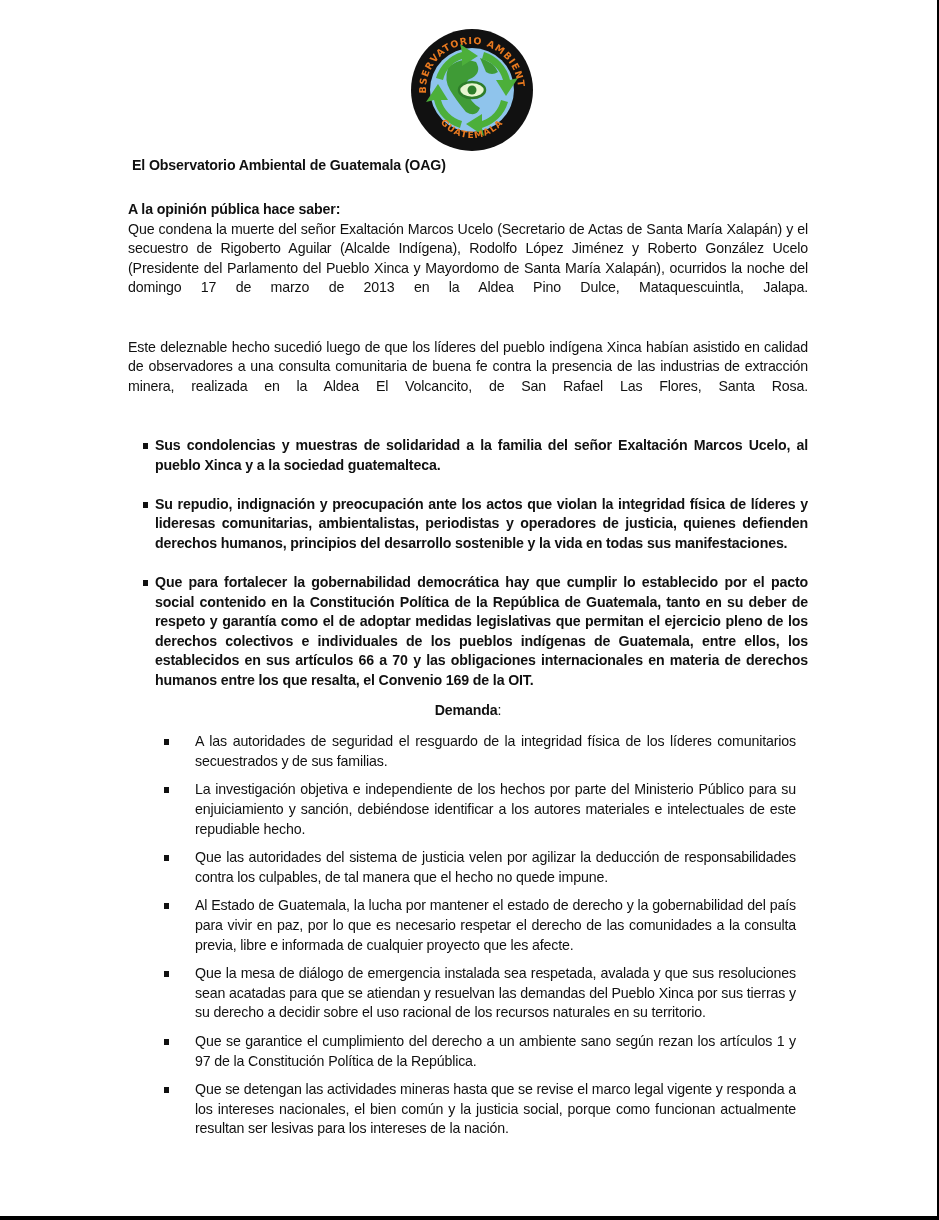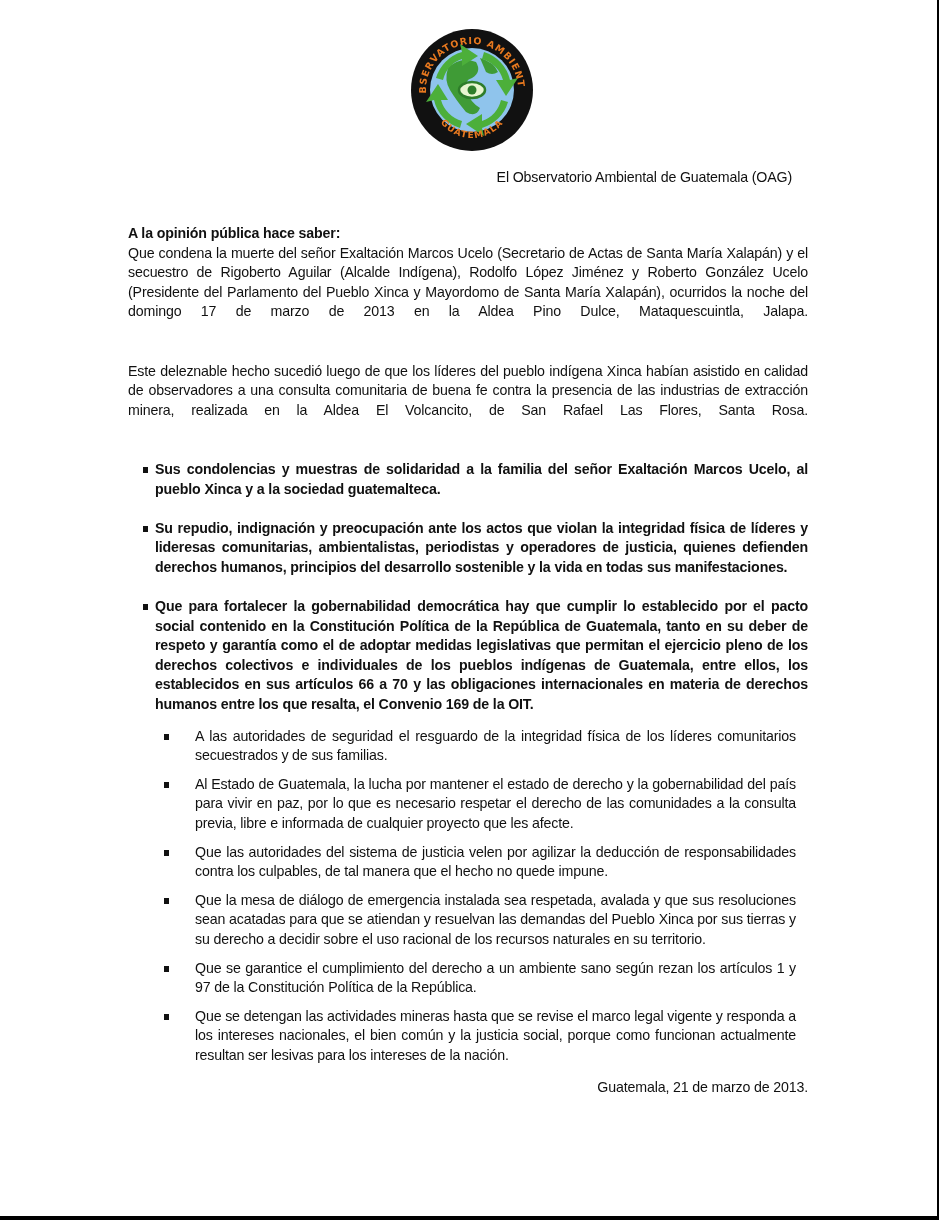--- a/index.html
+++ b/index.html
@@ -7,21 +7,21 @@
   .page {
     position: absolute; left: 0; top: 0; width: 937px; height: 1216px;
     background: #ffffff; border-right: 2px solid #000; border-bottom: 4px solid #000;
     font-family: "Liberation Sans", sans-serif; color: #111;
   }
   .logo { position: absolute; left: 410px; top: 28px; width: 124px; height: 124px; }
   .content {
     position: absolute; left: 128px; top: 152px; width: 680px;
     font-size: 14.2px; line-height: 19.6px; letter-spacing: -0.15px;
   }
-  .org-title { text-align: right; font-weight: normal; margin: 16px; height: 20px; }
+  .org-title { text-align: left; font-weight: bold; margin: 4px; height: 20px; }
   .heading { font-weight: bold; margin: 0; }
   .p { text-align: justify; margin: 0; }
   .p::after { content: ""; display: inline-block; width: 100%; height: 0; }
   .spacer-a { height: 20px; }
   .spacer-b { height: 20px; }
   ul.manifest { list-style: none; margin: 0; padding: 0; font-weight: bold; }
   ul.manifest li { position: relative; padding-left: 27px; text-align: justify; margin-bottom: 19.6px; }
   ul.manifest li .bullet { position: absolute; left: 15px; top: 7px; width: 5px; height: 6px; background: #111; }
   ul.demands { list-style: none; margin: 12px; padding: 0; }
   ul.demands li { position: relative; padding-left: 55px; text-align: justify; margin-bottom: 9px; }
@@ -75,43 +75,47 @@
       <li>
         <span class="bullet"></span>
         <span>Su repudio, indignación y preocupación ante los actos que violan la integridad física de líderes y lideresas comunitarias, ambientalistas, periodistas y operadores de justicia, quienes defienden derechos humanos, principios del desarrollo sostenible y la vida en todas sus manifestaciones.</span>
       </li>
       <li style="margin-bottom:10px">
         <span class="bullet"></span>
         <span>Que para fortalecer la gobernabilidad democrática hay que cumplir lo establecido por el pacto social contenido en la Constitución Política de la República de Guatemala, tanto en su deber de respeto y garantía como el de adoptar medidas legislativas que permitan el ejercicio pleno de los derechos colectivos e individuales de los pueblos indígenas de Guatemala, entre ellos, los establecidos en sus artículos 66 a 70 y las obligaciones internacionales en materia de derechos humanos entre los que resalta, el Convenio 169 de la OIT.</span>
       </li>
     </ul>
 
+    <p class="demand-heading"><b>Demanda</b><span>:</span></p>
 
     <ul class="demands">
       <li>
         <span class="bullet"></span>
         <span>A las autoridades de seguridad el resguardo de la integridad física de los líderes comunitarios secuestrados y de sus familias.</span>
       </li>
       <li>
         <span class="bullet"></span>
-        <span>Al Estado de Guatemala, la lucha por mantener el estado de derecho y la gobernabilidad del país para vivir en paz, por lo que es necesario respetar el derecho de las comunidades a la consulta previa, libre e informada de cualquier proyecto que les afecte.</span>
+        <span>La investigación objetiva e independiente de los hechos por parte del Ministerio Público para su enjuiciamiento y sanción, debiéndose identificar a los autores materiales e intelectuales de este repudiable hecho.</span>
       </li>
       <li>
         <span class="bullet"></span>
         <span>Que las autoridades del sistema de justicia velen por agilizar la deducción de responsabilidades contra los culpables, de tal manera que el hecho no quede impune.</span>
+      </li>
+      <li>
+        <span class="bullet"></span>
+        <span>Al Estado de Guatemala, la lucha por mantener el estado de derecho y la gobernabilidad del país para vivir en paz, por lo que es necesario respetar el derecho de las comunidades a la consulta previa, libre e informada de cualquier proyecto que les afecte.</span>
       </li>
       <li>
         <span class="bullet"></span>
         <span>Que la mesa de diálogo de emergencia instalada sea respetada, avalada y que sus resoluciones sean acatadas para que se atiendan y resuelvan las demandas del Pueblo Xinca por sus tierras y su derecho a decidir sobre el uso racional de los recursos naturales en su territorio.</span>
       </li>
       <li>
         <span class="bullet"></span>
         <span>Que se garantice el cumplimiento del derecho a un ambiente sano según rezan los artículos 1 y 97 de la Constitución Política de la República.</span>
       </li>
       <li>
         <span class="bullet"></span>
         <span>Que se detengan las actividades mineras hasta que se revise el marco legal vigente y responda a los intereses nacionales, el bien común y la justicia social, porque como funcionan actualmente resultan ser lesivas para los intereses de la nación.</span>
       </li>
     </ul>
 
-    <p class="date">Guatemala, 21 de marzo de 2013.</p>
   </div>
 </div>
 
 </body></html>

